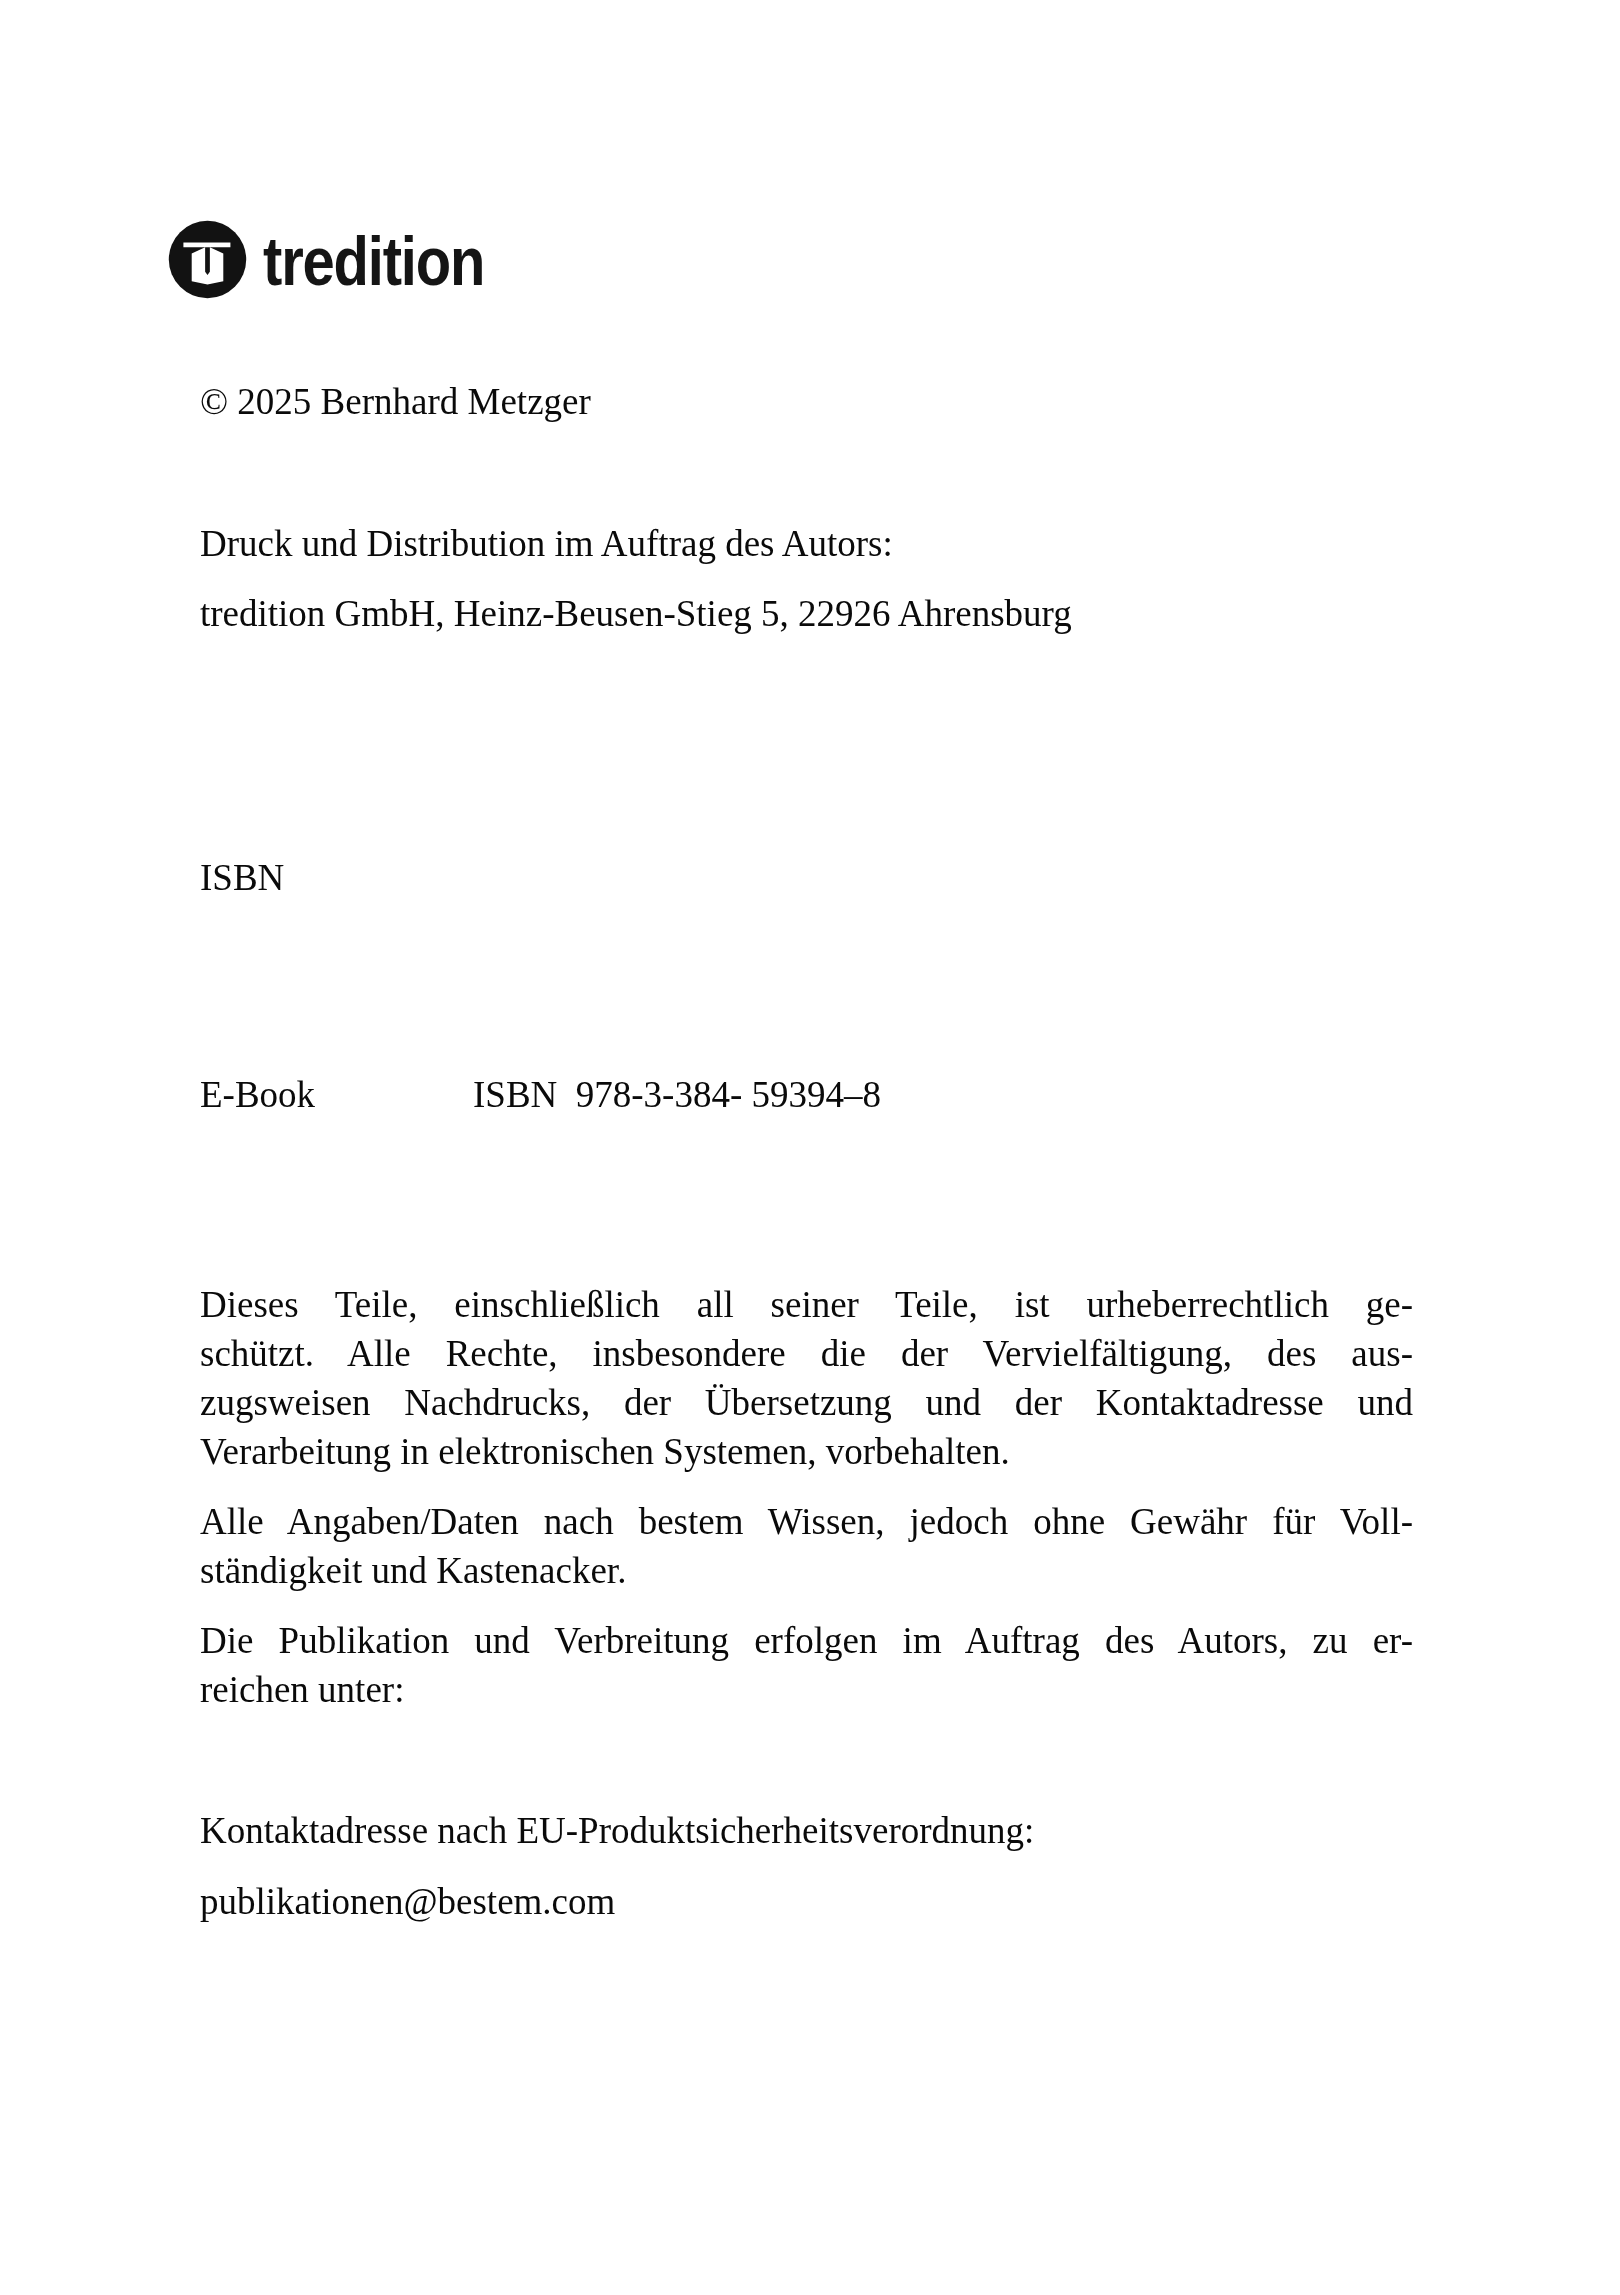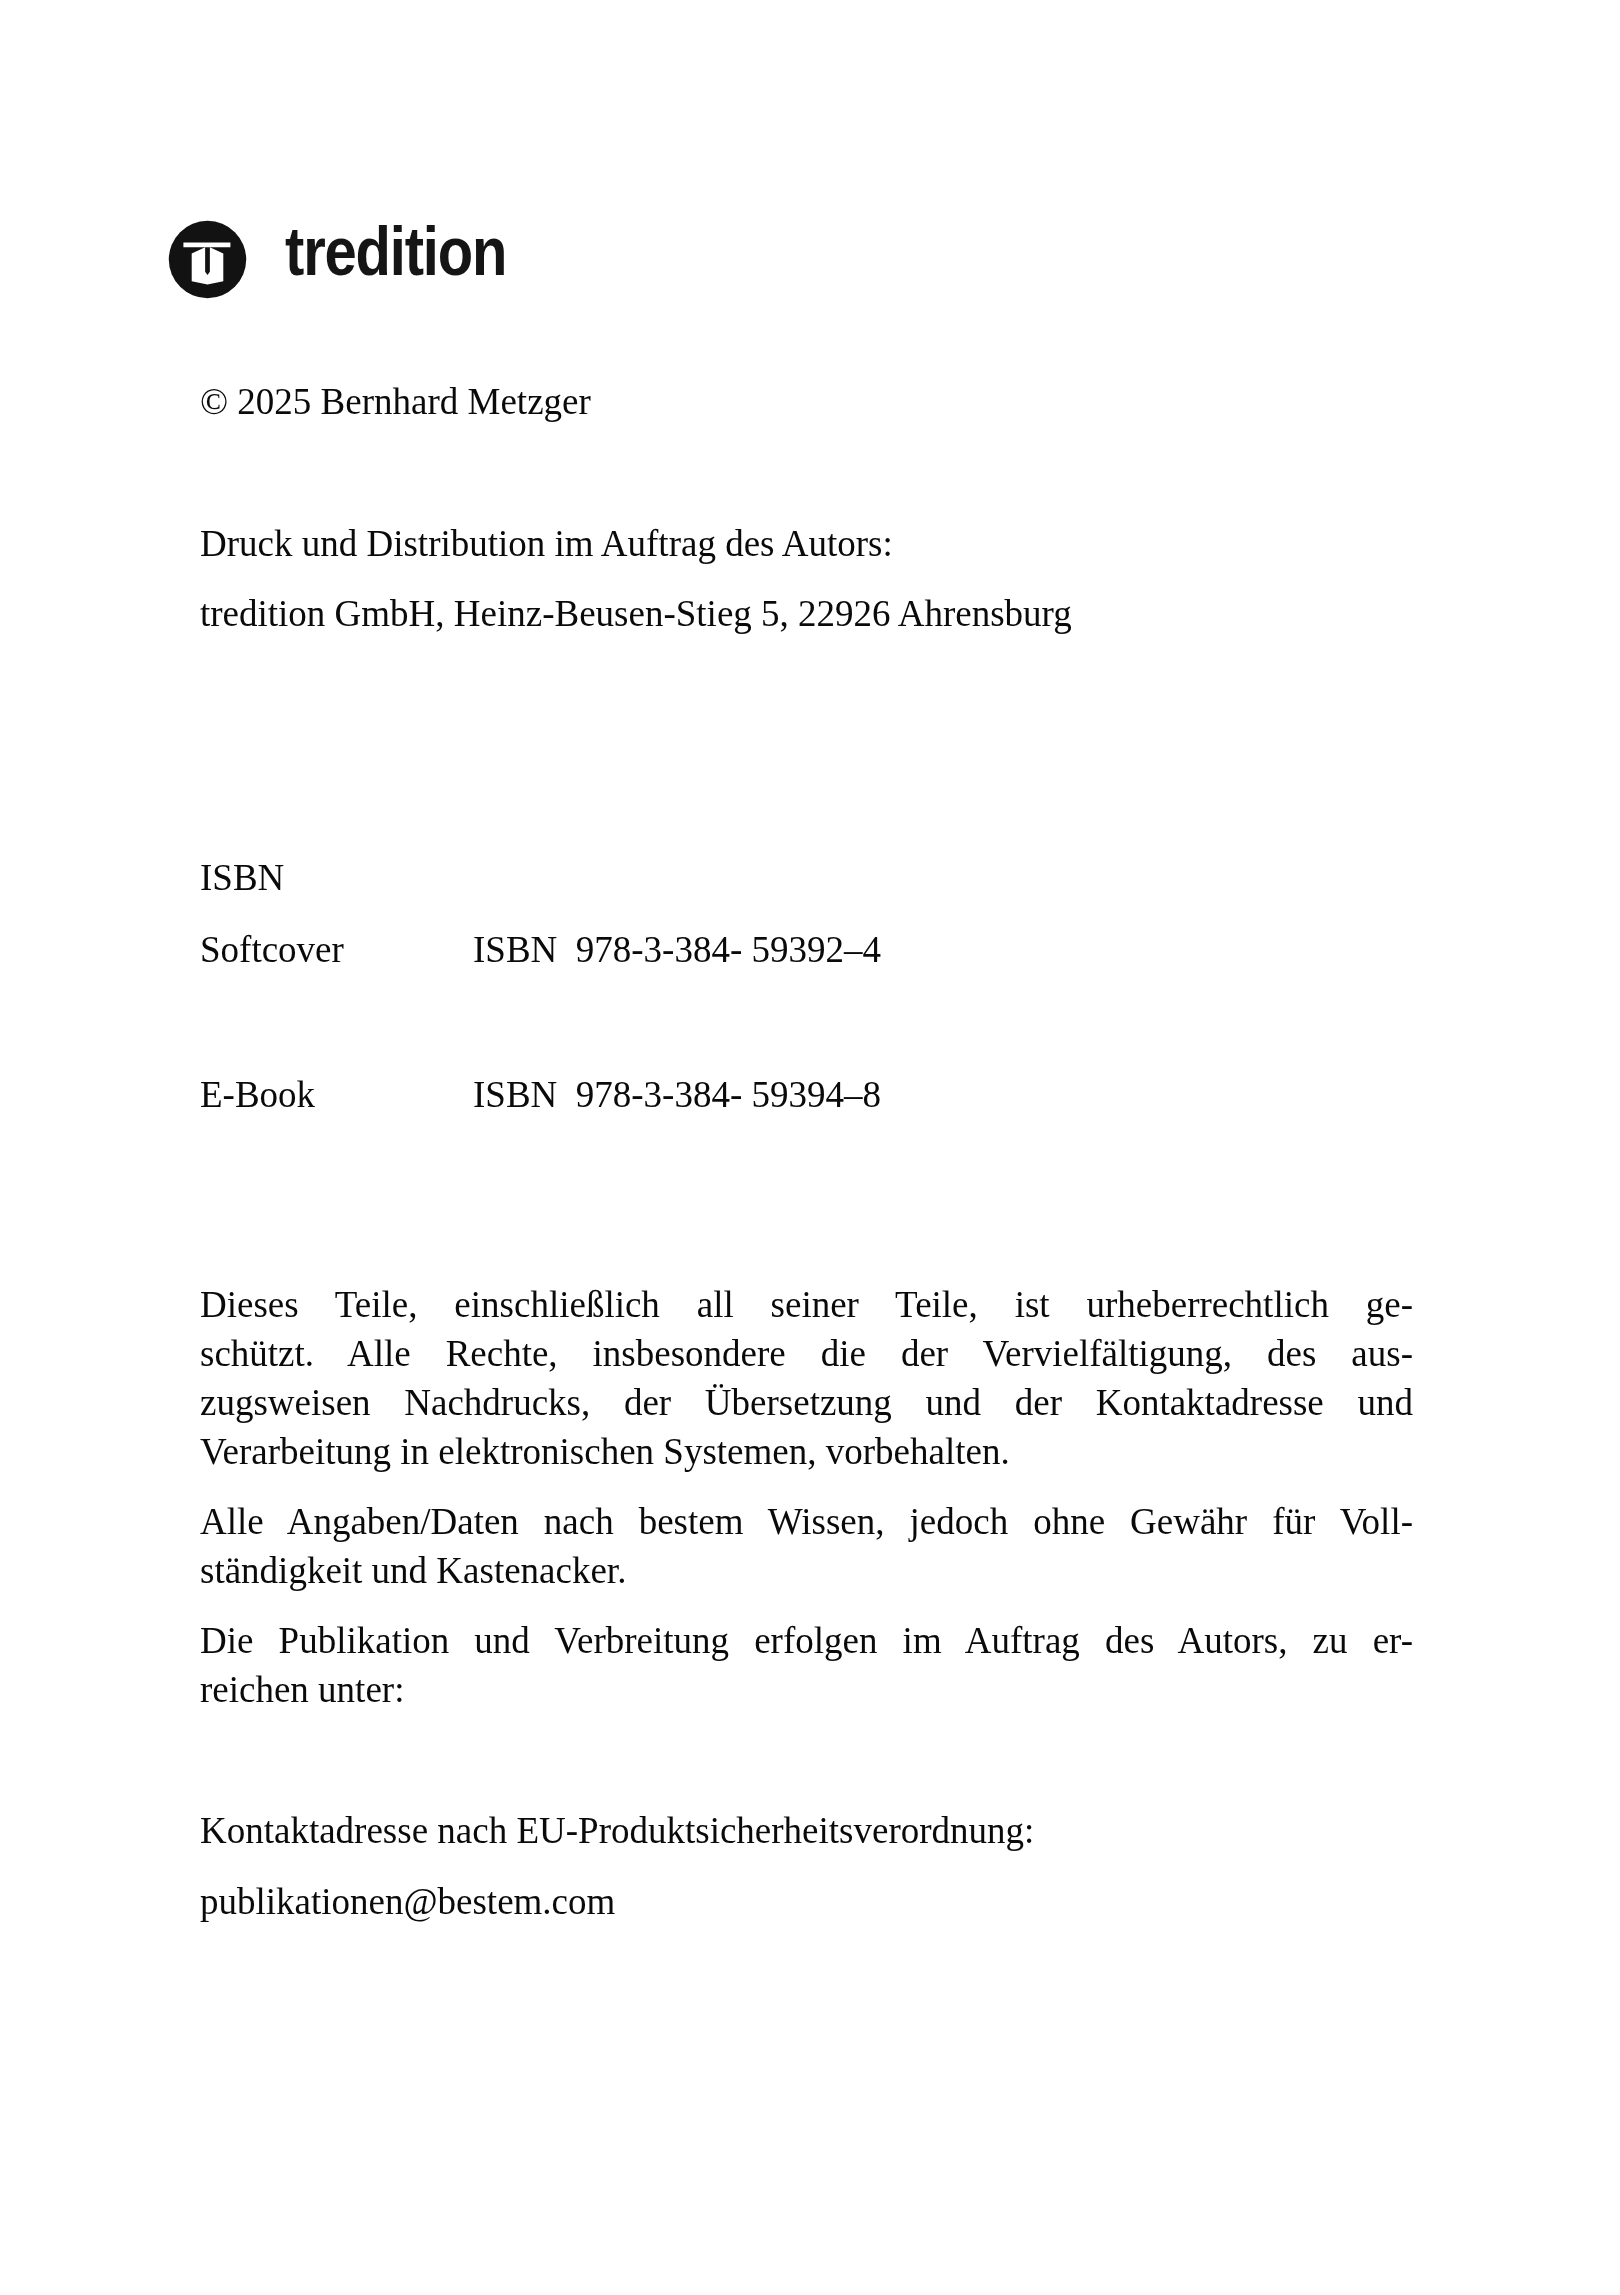--- a/index.html
+++ b/index.html
@@ -20,22 +20,22 @@
     inset: 0;
     background: #ffffff;
   }
   
   .logo-row {
     position: absolute;
     left: 168px;
     top: 220px;
     height: 79px;
     display: flex;
-    align-items: flex-start;
-    gap: 38px;
+    align-items: flex-end;
+    gap: 16px;
   }
   .logo-mark {
     width: 79px;
     height: 79px;
     flex: 0 0 auto;
   }
   .wordmark {
     font-family: "Liberation Sans", "DejaVu Sans", sans-serif;
     font-weight: 700;
     font-size: 69px;
@@ -84,23 +84,20 @@
     <span class="wordmark">tredition</span>
   </div>
 
   <div class="tb" style="top:377px">© 2025 Bernhard Metzger</div>
 
   <div class="tb" style="top:519px">Druck und Distribution im Auftrag des Autors:</div>
   <div class="tb" style="top:589px">tredition GmbH, Heinz-Beusen-Stieg 5, 22926 Ahrensburg</div>
 
   <div class="tb" style="top:853px">ISBN</div>
 
-  <div class="tb isbn-row" style="top:925px">
-    <span class="isbn-label">Softcover</span><span class="isbn-value">ISBN&nbsp; 978-3-384- 59392–4</span>
-  </div>
   <div class="tb isbn-row" style="top:1070px">
     <span class="isbn-label">E-Book</span><span class="isbn-value">ISBN&nbsp; 978-3-384- 59394–8</span>
   </div>
 
   <div class="tb" style="top:1280px">
     <div class="ln j">Dieses Teile, einschließlich all seiner Teile, ist urheberrechtlich ge-</div>
     <div class="ln j">schützt. Alle Rechte, insbesondere die der Vervielfältigung, des aus-</div>
     <div class="ln j">zugsweisen Nachdrucks, der Übersetzung und der Kontaktadresse und</div>
     <div class="ln">Verarbeitung in elektronischen Systemen, vorbehalten.</div>
   </div>

